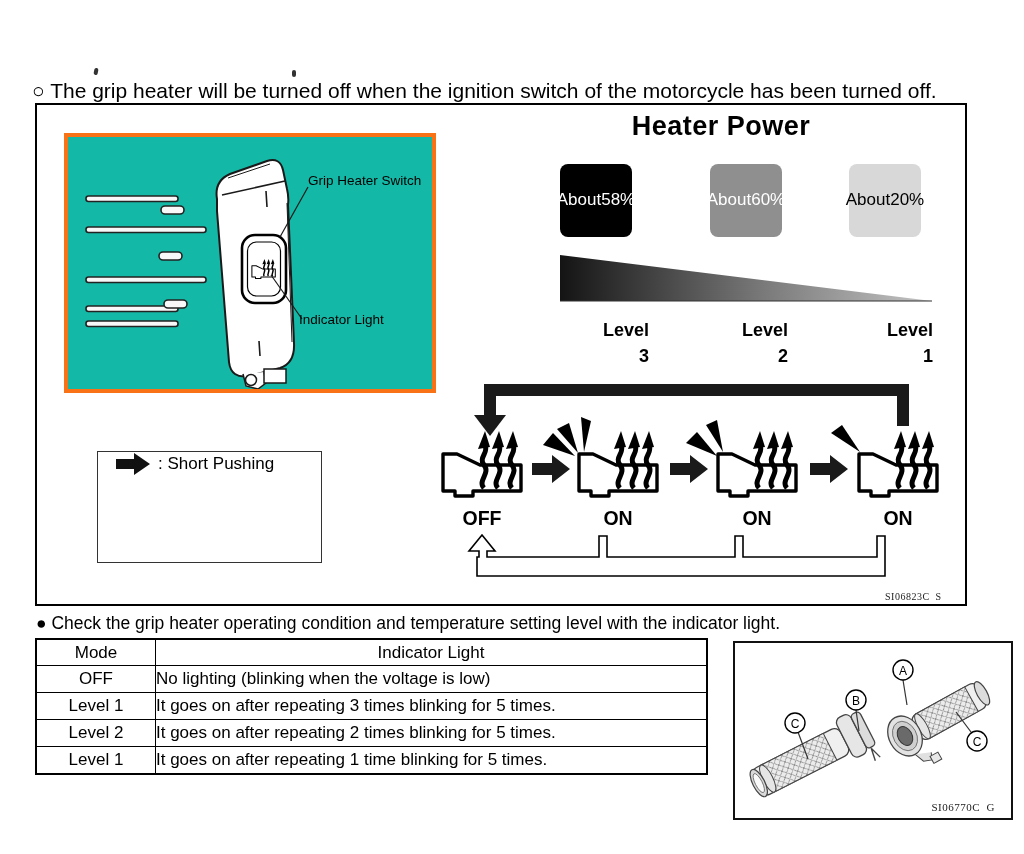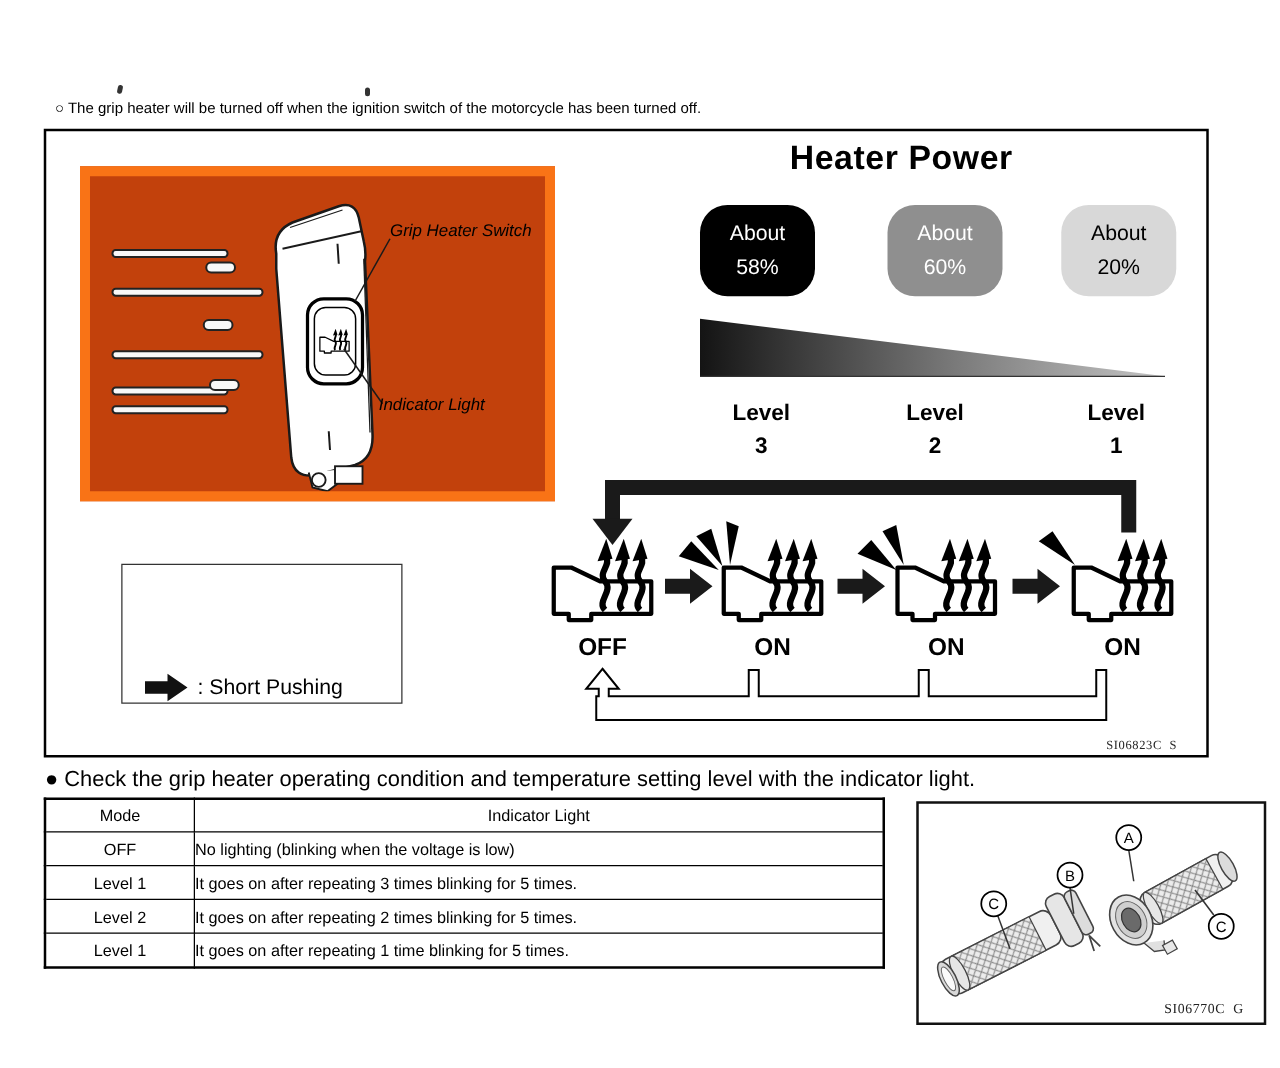--- a/index.html
+++ b/index.html
@@ -1,51 +1,51 @@
 <!DOCTYPE html>
 <html><head>
 <meta charset="utf-8">
 <style>
   html,body{margin:0;padding:0;background:#fff;}
   body{width:1024px;height:854px;position:relative;overflow:hidden;
        font-family:"Liberation Sans",sans-serif;color:#000;}
   .artifact{position:absolute;width:4px;height:7px;background:#333;border-radius:2px;}
-  .intro{position:absolute;left:44px;top:79px;font-size:12px;white-space:nowrap;}
+  .intro{position:absolute;left:32px;top:79px;font-size:21px;white-space:nowrap;}
   .check-line{position:absolute;left:36px;top:613px;font-size:17.5px;white-space:nowrap;}
 
   .figure-box{position:absolute;left:35px;top:103px;width:928px;height:499px;border:2px solid #000;background:#fff;}
-  .switch-box{position:absolute;left:27px;top:28px;width:364px;height:252px;border:8px solid #f97316;background:#c2410c;font-style:italic;}
+  .switch-box{position:absolute;left:27px;top:28px;width:364px;height:252px;border:4px solid #f97316;background:#14b8a6;}
   .co-label{position:absolute;font-size:13.5px;white-space:nowrap;}
   .co-label.l1{left:240px;top:36px;}
   .co-label.l2{left:231px;top:175px;}
 
   .hp-title{position:absolute;left:504px;top:6px;width:360px;text-align:center;
             font-size:27px;font-weight:700;letter-spacing:.5px;}
-  .power-box{position:absolute;top:59px;width:92px;height:73px;border-radius:22px;
-             display:flex;flex-direction:column;align-items:center;justify-content:center;
+  .power-box{position:absolute;top:59px;width:72px;height:73px;border-radius:8px;
+             display:flex;flex-direction:row;align-items:center;justify-content:center;
              font-size:17px;line-height:1.55;}
   .pb0{left:523px;} .pb1{left:673px;} .pb2{left:812px;}
   .tri-svg{position:absolute;left:523px;top:147px;}
-  .level-label{position:absolute;top:212px;width:80px;text-align:center;
+  .level-label{position:absolute;top:212px;width:80px;text-align:right;
                font-weight:700;font-size:18px;line-height:1.45;}
   .lv0{left:532px;} .lv1{left:671px;} .lv2{left:816px;}
   .flow-svg{position:absolute;left:400px;top:268px;}
   .state-label{position:absolute;top:402px;width:90px;text-align:center;
                font-weight:700;font-size:19.5px;}
   .st0{left:400px;} .st1{left:536px;} .st2{left:675px;} .st3{left:816px;}
   .legend-box{position:absolute;left:60px;top:346px;width:225px;height:112px;
               border:1.5px solid #333;box-sizing:border-box;
-              display:flex;flex-direction:column;justify-content:flex-end;gap:11px;padding-left:17px;}
+              display:flex;flex-direction:column;justify-content:flex-start;gap:11px;padding-left:17px;}
   .legend-row{display:flex;align-items:center;gap:7px;font-size:17px;}
   .fig-code{position:absolute;font-family:Liberation Serif, serif;font-size:10px;
             color:#222;white-space:pre;letter-spacing:.5px;}
   .fc-main{left:848px;top:486px;}
 
   table.mode-table{position:absolute;left:35px;top:638px;width:673px;
-                   border-collapse:collapse;border:2px solid #000;font-size:13px;}
+                   border-collapse:collapse;border:2px solid #000;font-size:17px;}
   table.mode-table td{border:1px solid #000;height:26px;padding:0;}
   td.c-mode{width:118px;text-align:center;}
   td.c-desc{padding-left:10px;}
   tr.hdr td{text-align:center;height:25px;}
 
   .parts-box{position:absolute;left:733px;top:641px;width:280px;height:179px;
              border:2px solid #111;background:#fff;box-sizing:border-box;}
   .fc-parts{right:16px;bottom:5px;left:auto;top:auto;font-size:11px;}
 </style>
 </head>

